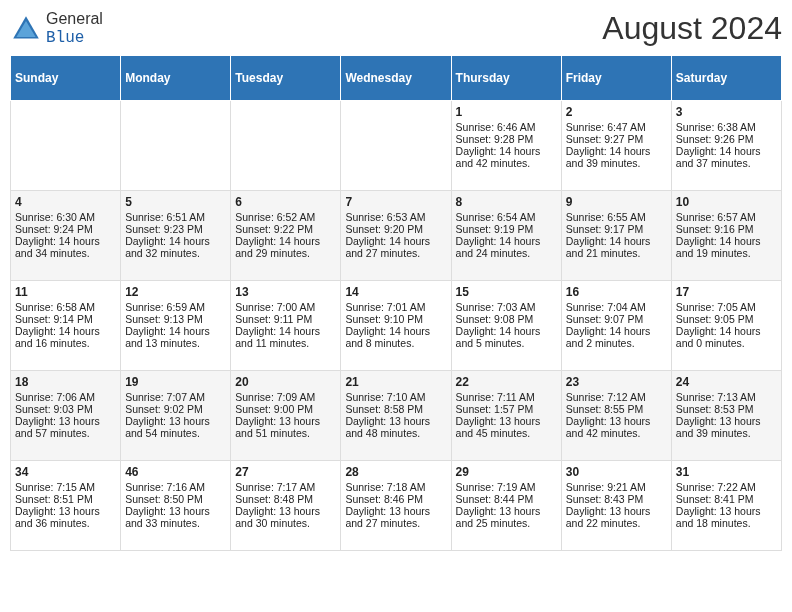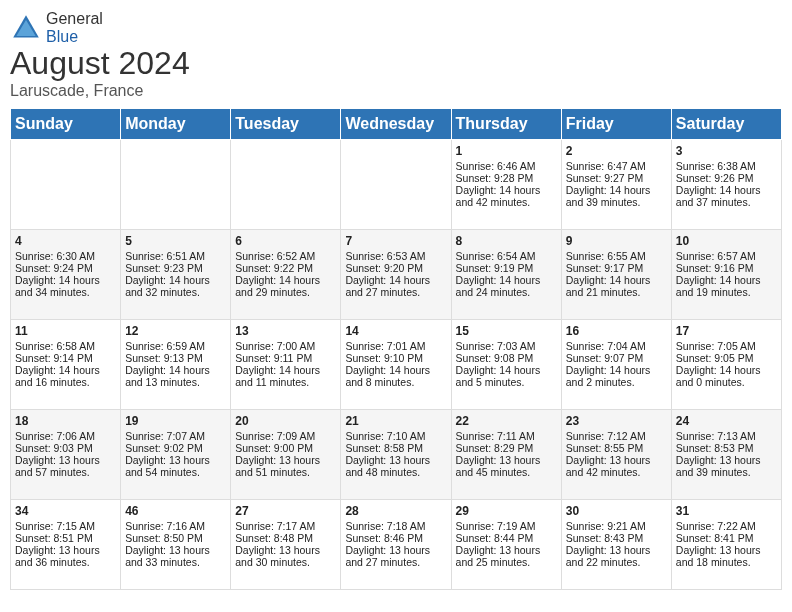--- a/index.html
+++ b/index.html
@@ -8,56 +8,55 @@
       background: #fff;
       width: 792px;
       min-height: 612px;
       padding: 10px;
     }
     .header-area {
       display: flex;
       justify-content: space-between;
       align-items: flex-start;
       margin-bottom: 8px;
-      flex-direction: column;
     }
     .logo {
       display: flex;
       align-items: center;
       gap: 4px;
     }
     .logo-general { color: #333; }
-    .logo-blue { color: #1e5fa8; }
+    .logo-blue { color: #1e5fa8; font-family: Liberation Mono, monospace; }
     .logo-icon {
       width: 32px;
       height: 32px;
     }
     .title-area {
-      text-align: left;
+      text-align: center;
     }
     .month-year {
       font-size: 32px;
       font-weight: normal;
       color: #333;
     }
     .location {
       font-size: 16px;
       color: #555;
     }
     table {
       width: 100%;
       border-collapse: collapse;
       table-layout: fixed;
     }
     thead tr th {
       background-color: #2e74b5;
       color: white;
-      font-size: 16px;
+      font-size: 12px;
       font-weight: bold;
-      padding: 6px 4px;
+      padding: 15px 4px;
       text-align: left;
       border: 1px solid #fff;
     }
     tbody tr td {
       vertical-align: top;
       font-size: 10.5px;
       color: #222;
       padding: 4px 4px;
       border: 1px solid #ddd;
       height: 90px;
@@ -87,21 +86,20 @@
     </svg>
     <div>
       <div style="line-height:1.1">
         <span class="logo-general">General</span><br>
         <span class="logo-blue">Blue</span>
       </div>
     </div>
   </div>
   <div class="title-area">
     <div class="month-year">August 2024</div>
-    <div class="location">Laruscade, France</div>
   </div>
 </div>
 
 <table>
   <thead>
     <tr id="header-row">
     <th>Sunday</th>
         <th>Monday</th>
         <th>Tuesday</th>
         <th>Wednesday</th>
@@ -244,21 +242,21 @@
         </td>
         <td>
           <span class="day-number">21</span>
           <div>Sunrise: 7:10 AM</div>
           <div>Sunset: 8:58 PM</div>
           <div>Daylight: 13 hours and 48 minutes.</div>
         </td>
         <td>
           <span class="day-number">22</span>
           <div>Sunrise: 7:11 AM</div>
-          <div>Sunset: 8:29 PM</div>
+          <div>Sunset: 1:57 PM</div>
           <div>Daylight: 13 hours and 45 minutes.</div>
         </td>
         <td>
           <span class="day-number">23</span>
           <div>Sunrise: 7:12 AM</div>
           <div>Sunset: 8:55 PM</div>
           <div>Daylight: 13 hours and 42 minutes.</div>
         </td>
         <td>
           <span class="day-number">24</span>

